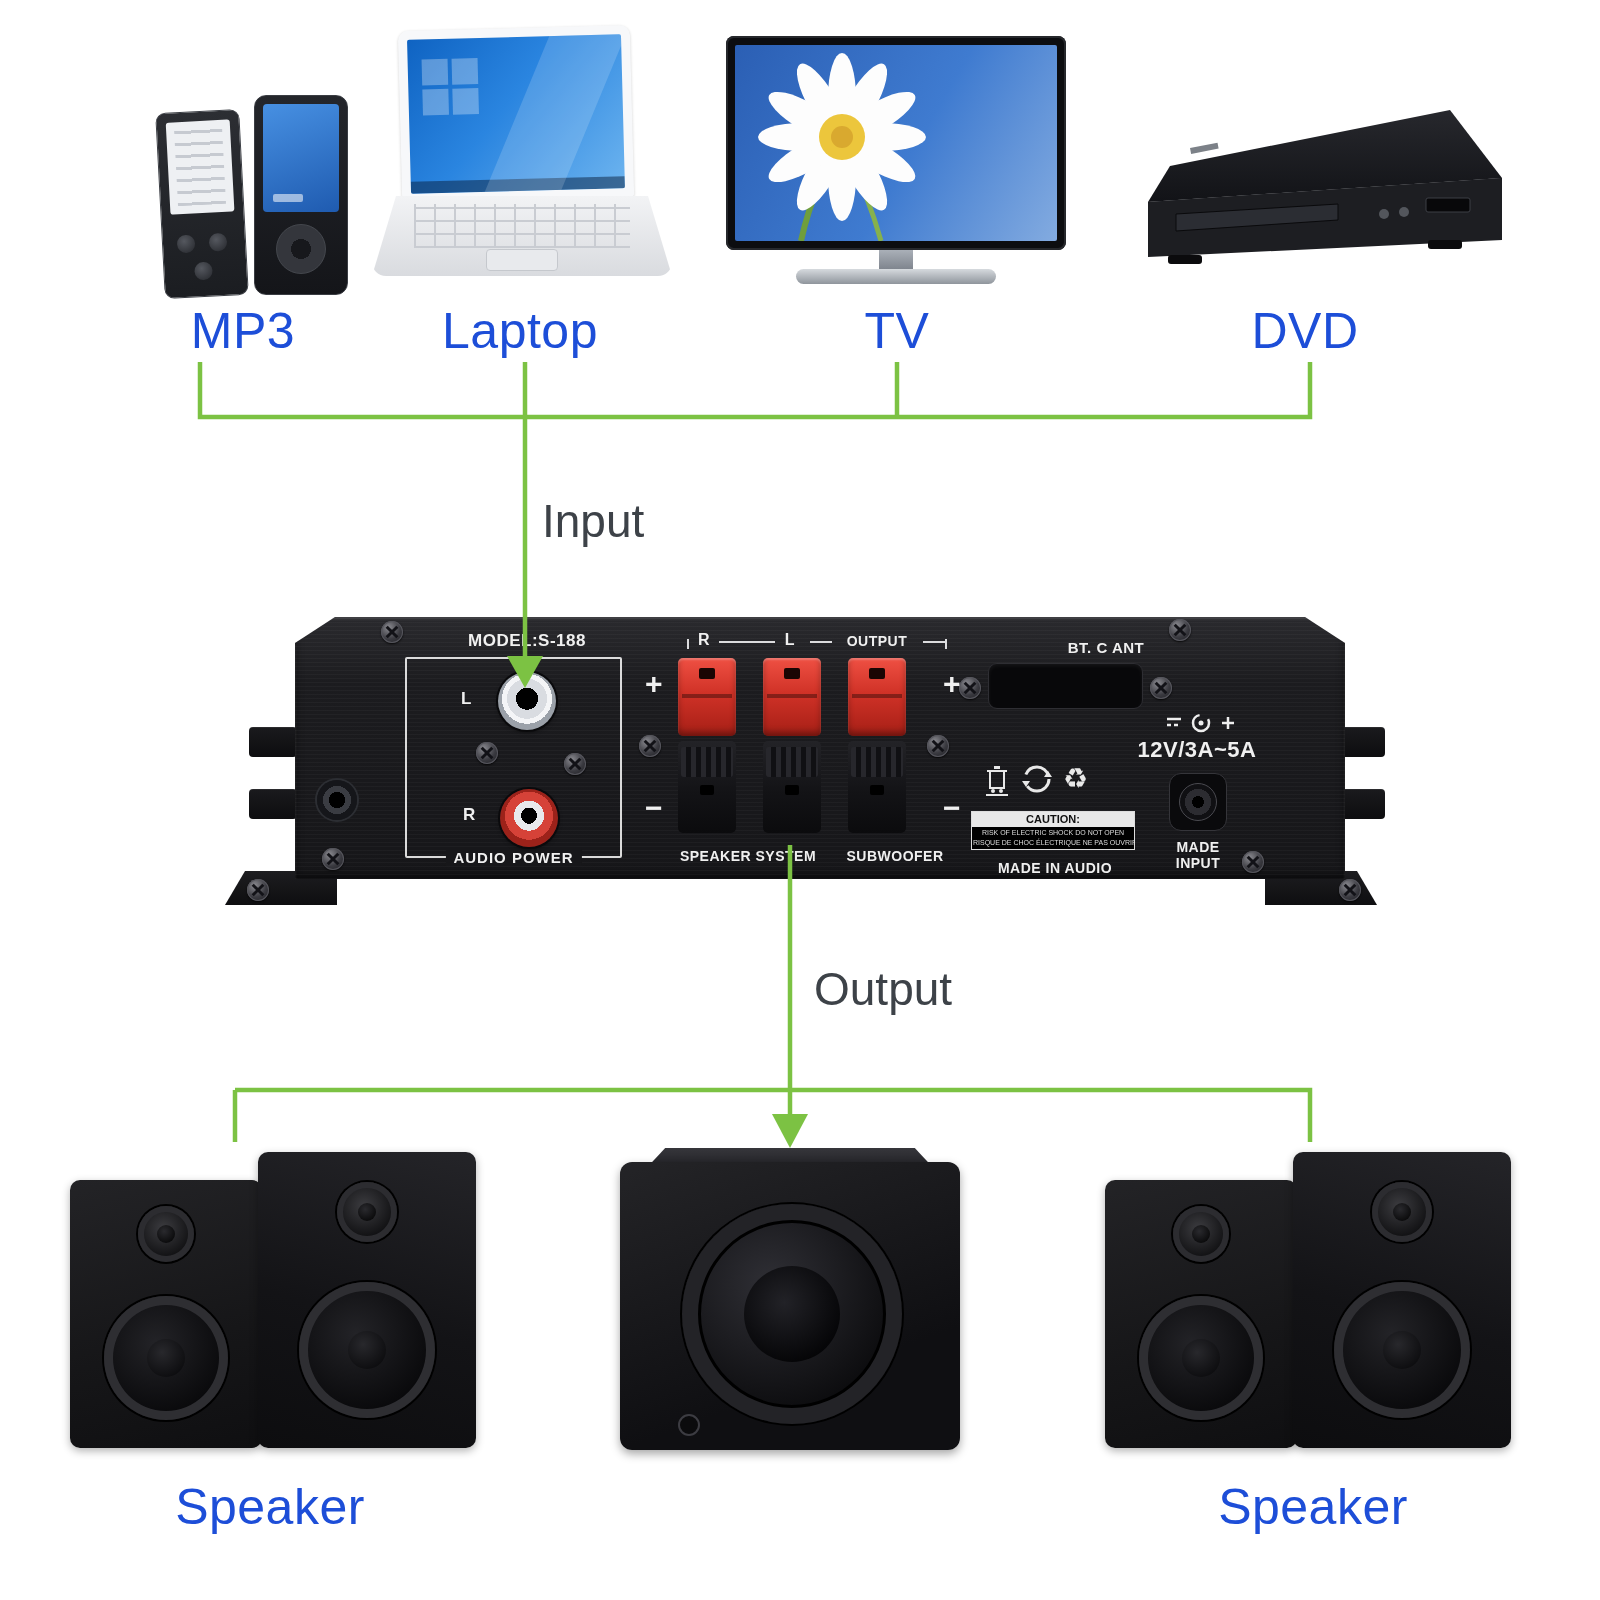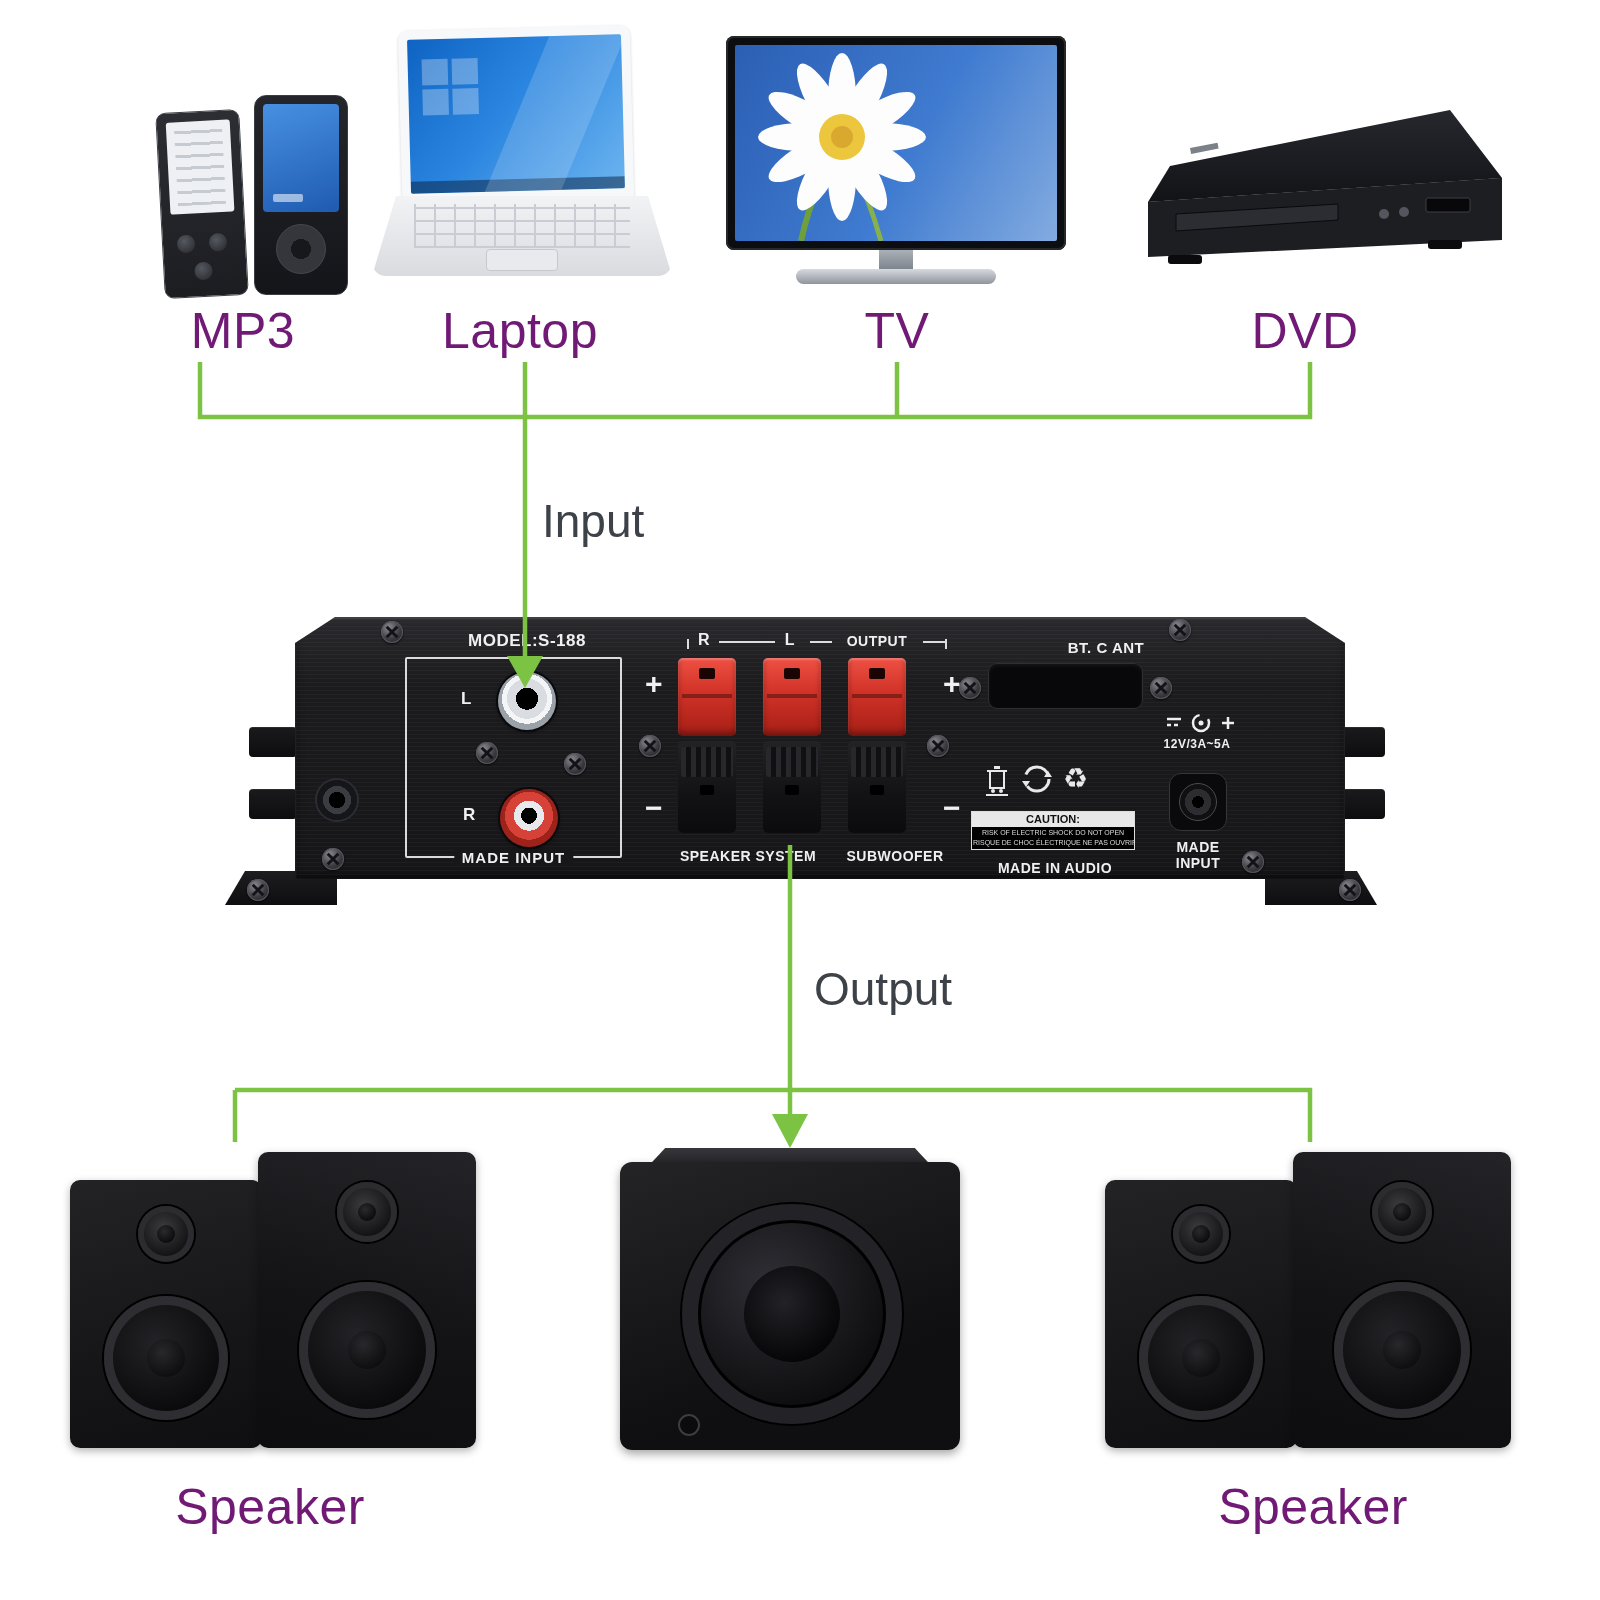--- a/index.html
+++ b/index.html
@@ -1,20 +1,20 @@
 <!DOCTYPE html>
 <html><head>
 <meta charset="utf-8">
 <style>
   *{margin:0;padding:0;box-sizing:border-box}
   body{background:#fff;font-family:"Liberation Sans",sans-serif}
   .canvas{position:relative;width:1600px;height:1600px;background:#fff;overflow:hidden}
 
   
-  .dev-label{position:absolute;color:#701a75;font-size:50px;text-align:center;letter-spacing:.5px}
+  .dev-label{position:absolute;color:#1d4ed8;font-size:50px;text-align:center;letter-spacing:.5px}
   .flow-label{position:absolute;color:#3d4248;font-size:46px}
 
   
   .wires{position:absolute;left:0;top:0;z-index:6;pointer-events:none}
 
   
   .mp3{position:absolute;left:160px;top:95px;width:188px;height:206px}
   .mp3-a{position:absolute;left:0;top:16px;width:84px;height:186px;background:linear-gradient(180deg,#2c2e33,#1b1d21);border:1px solid #3c3f45;border-radius:10px;transform:rotate(-3deg)}
   .mp3-a-screen{position:absolute;left:9px;top:9px;width:64px;height:92px;background:#eef0f3;border-radius:3px}
   .mp3-a-screen::after{content:"";position:absolute;inset:8px;background:repeating-linear-gradient(0deg,#c6cad1 0 3px,transparent 3px 12px)}
@@ -213,21 +213,21 @@
     <div class="screw" style="left:734px;top:62px"></div>
     <div class="screw" style="left:925px;top:62px"></div>
     <div class="screw" style="left:97px;top:233px"></div>
     <div class="screw" style="left:1017px;top:236px"></div>
     <div class="screw" style="left:22px;top:264px"></div>
     <div class="screw" style="left:1114px;top:264px"></div>
 
     <div class="amp-txt" style="left:243px;top:16px;font-size:17px">MODEL:S-188</div>
 
     <div class="ai-box">
-      <span class="ai-label">MADE INPUT</span>
+      <span class="ai-label">AUDIO POWER</span>
     </div>
     <div class="amp-txt" style="left:236px;top:74px;font-size:17px">L</div>
     <div class="jack jack-l" style="left:273px;top:57px"></div>
     <div class="amp-txt" style="left:238px;top:190px;font-size:17px">R</div>
     <div class="jack jack-r" style="left:275px;top:174px"></div>
     <div class="mini-jack" style="left:92px;top:165px"></div>
 
     <div class="amp-txt" style="left:467px;top:16px;width:24px;font-size:16px;text-align:center">R</div>
     <div class="amp-txt" style="left:553px;top:16px;width:24px;font-size:16px;text-align:center">L</div>
     <div class="amp-txt" style="left:610px;top:18px;width:84px;font-size:14px;text-align:center">OUTPUT</div>
@@ -255,21 +255,21 @@
 
     <svg style="position:absolute;left:940px;top:96px" width="72" height="24" viewBox="0 0 72 24">
       <line x1="2" y1="8" x2="16" y2="8" stroke="#eee" stroke-width="2.5"></line>
       <line x1="2" y1="14" x2="6" y2="14" stroke="#eee" stroke-width="2.5"></line>
       <line x1="9" y1="14" x2="13" y2="14" stroke="#eee" stroke-width="2.5"></line>
       <circle cx="36" cy="12" r="8" fill="none" stroke="#eee" stroke-width="2.5" stroke-dasharray="36 10"></circle>
       <circle cx="36" cy="12" r="2.5" fill="#eee"></circle>
       <line x1="57" y1="12" x2="69" y2="12" stroke="#eee" stroke-width="2.5"></line>
       <line x1="63" y1="6" x2="63" y2="18" stroke="#eee" stroke-width="2.5"></line>
     </svg>
-    <div class="amp-txt" style="left:912px;top:122px;width:120px;font-size:12px;text-align:center">12V/3A~5A</div>
+    <div class="amp-txt" style="left:912px;top:122px;width:120px;font-size:22px;text-align:center">12V/3A~5A</div>
 
     <div class="amp-icons">
       <svg width="28" height="36" viewBox="0 0 28 36">
         <rect x="7" y="10" width="14" height="17" fill="none" stroke="#e8e8e8" stroke-width="2"></rect>
         <line x1="4" y1="10" x2="24" y2="10" stroke="#e8e8e8" stroke-width="2"></line>
         <rect x="11" y="5" width="6" height="3" fill="#e8e8e8"></rect>
         <circle cx="10" cy="30" r="2" fill="#e8e8e8"></circle>
         <circle cx="18" cy="30" r="2" fill="#e8e8e8"></circle>
         <line x1="3" y1="34" x2="25" y2="34" stroke="#e8e8e8" stroke-width="2"></line>
       </svg>

